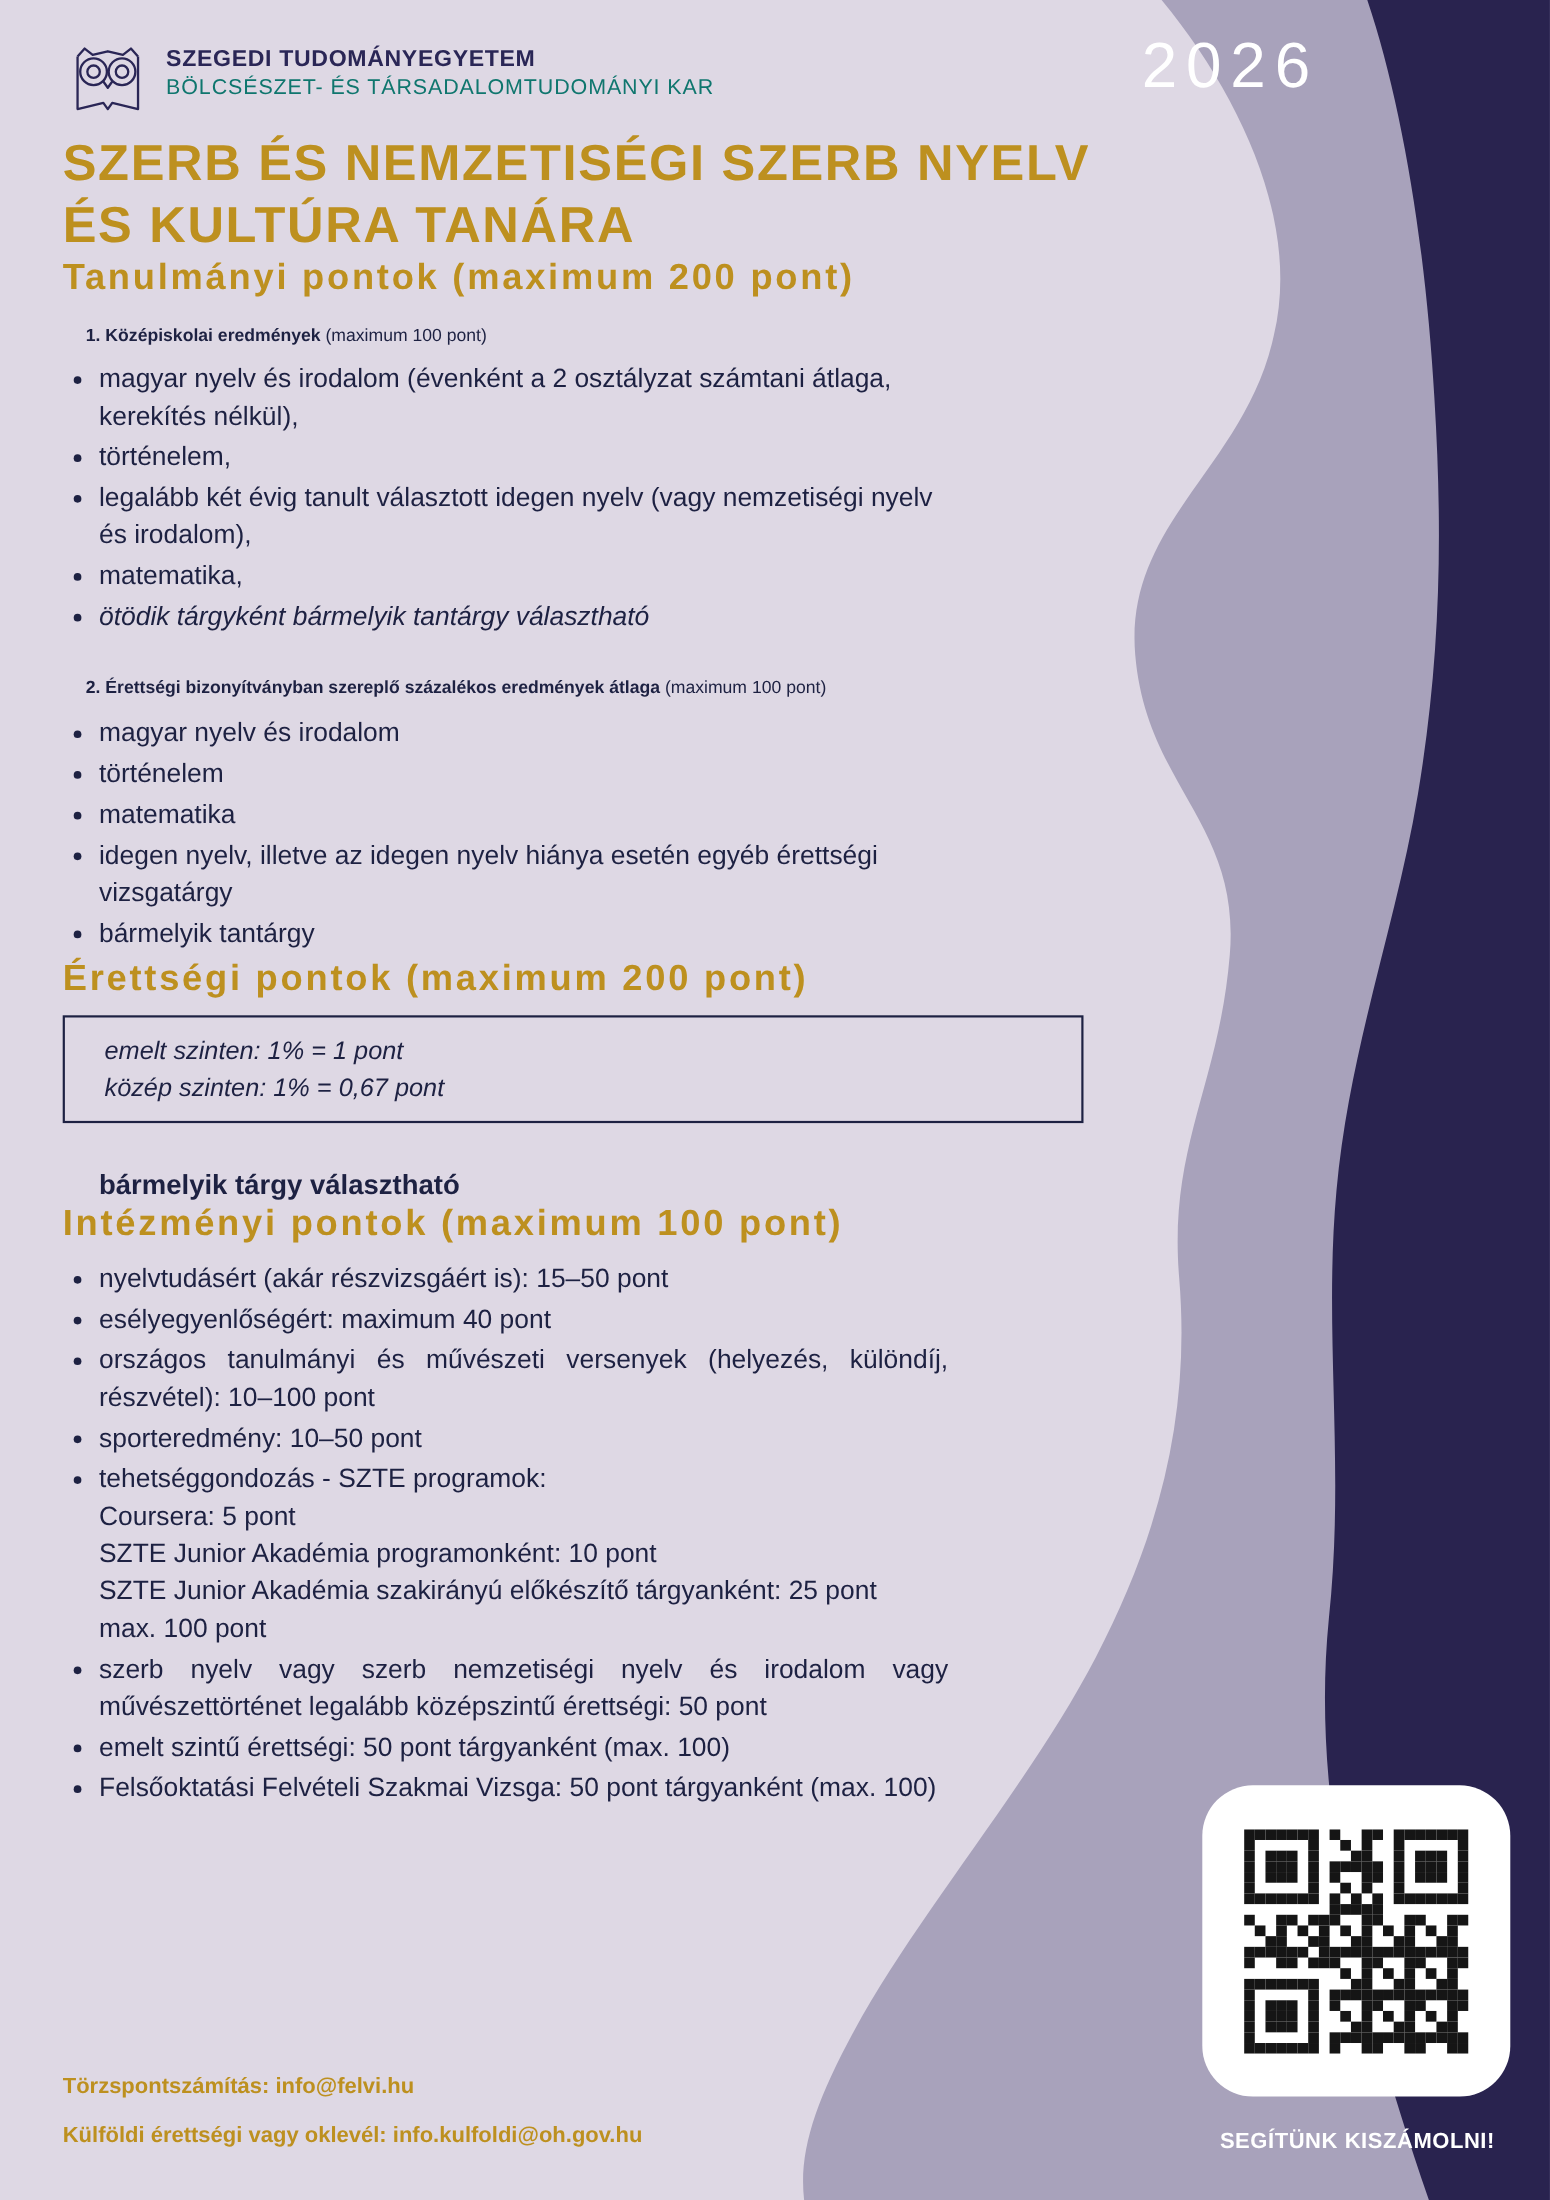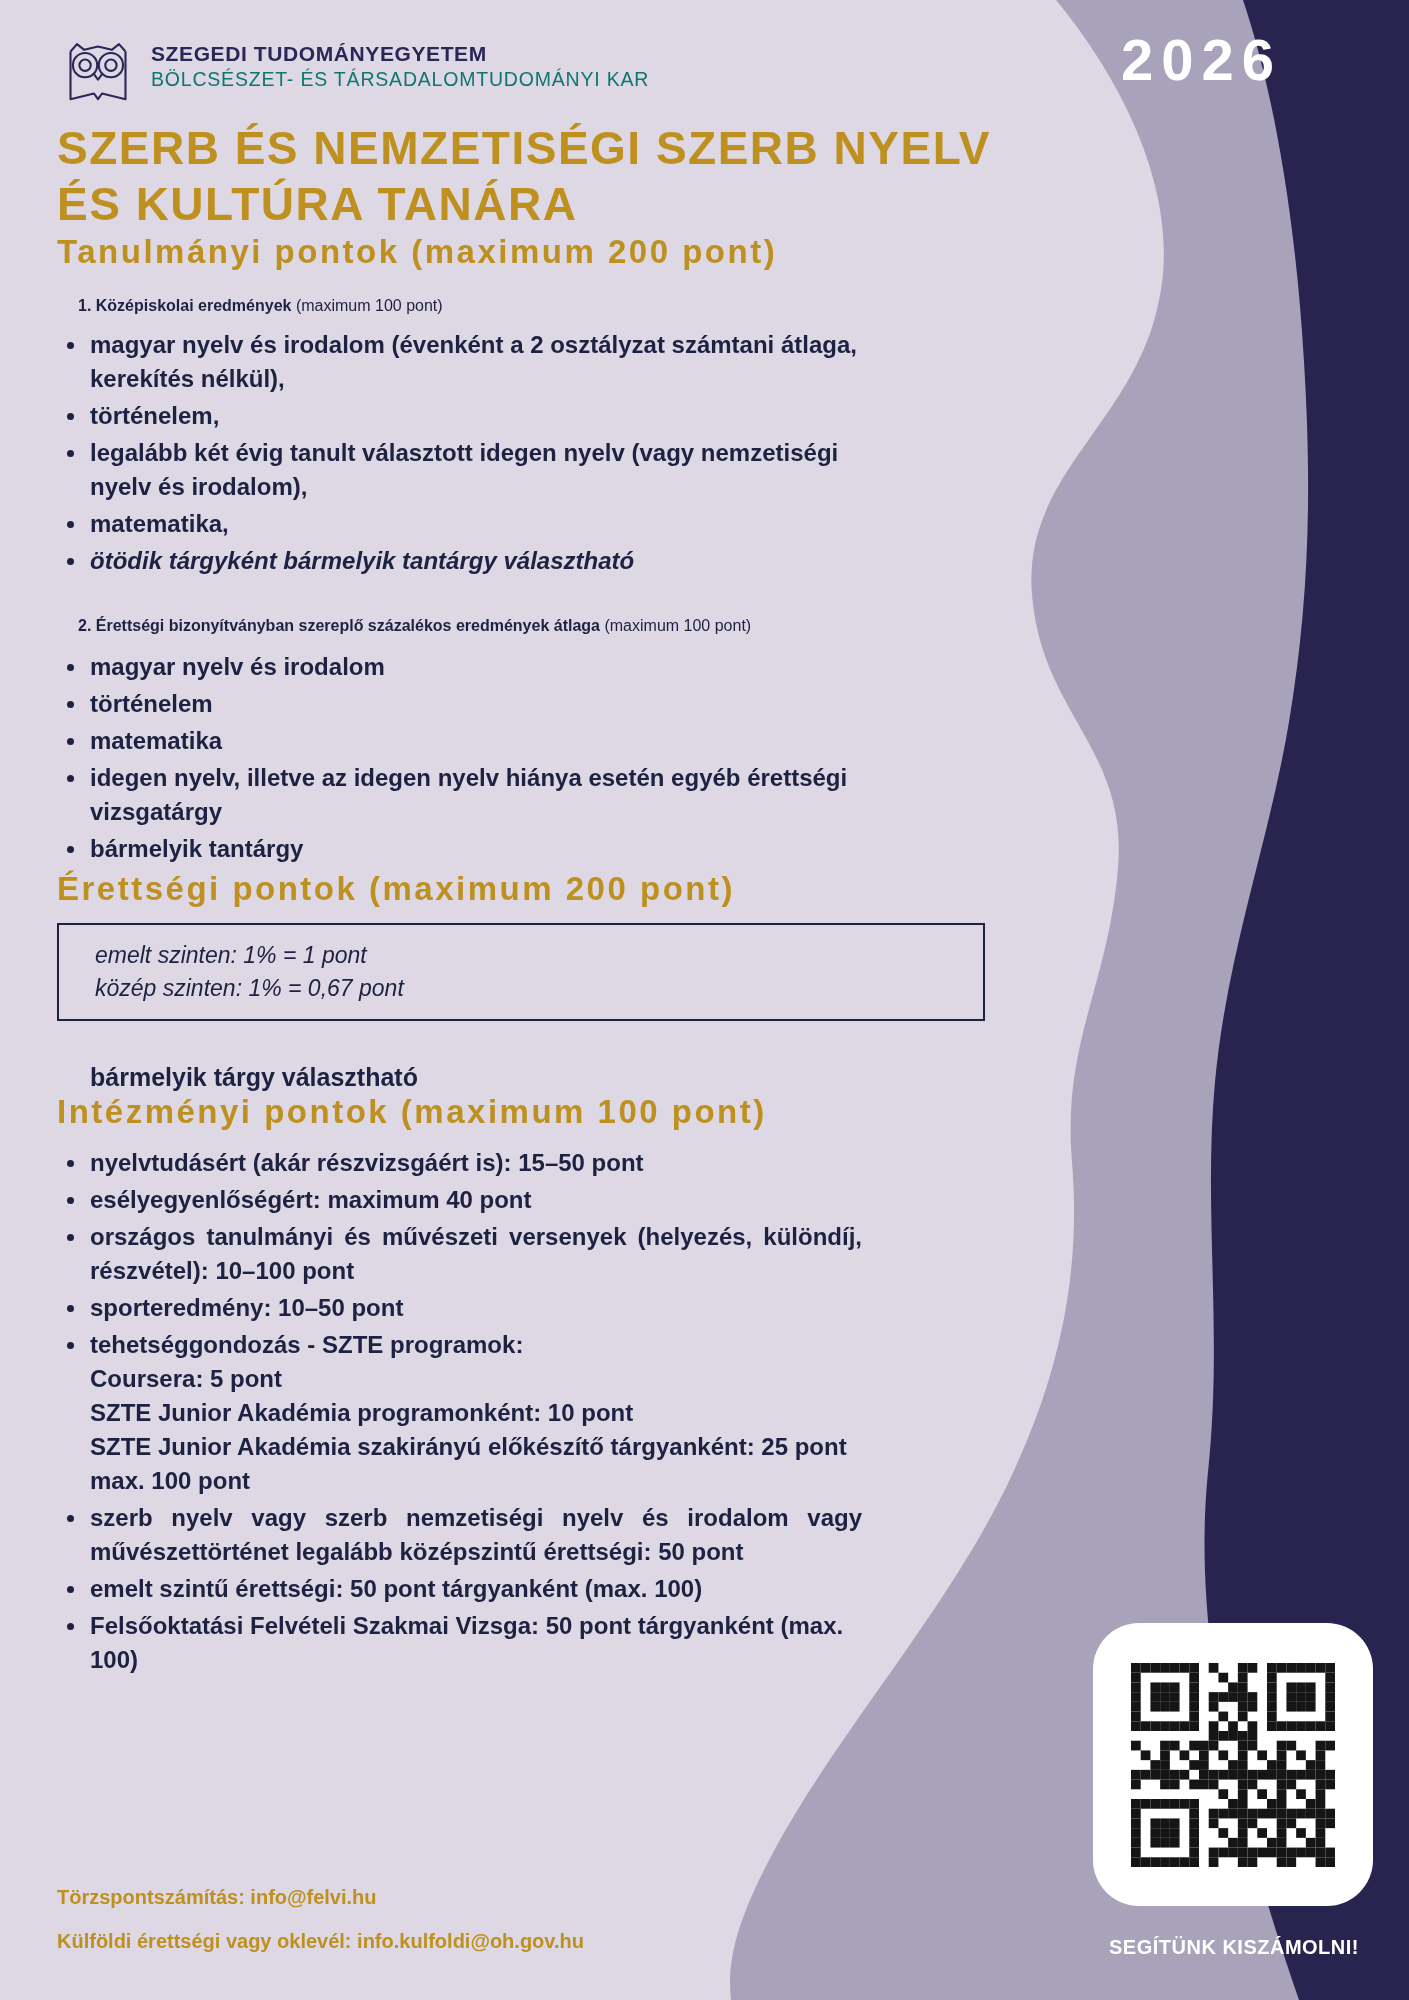--- a/index.html
+++ b/index.html
@@ -12,42 +12,42 @@
   #bg{position:absolute;left:0;top:0;width:1409px;height:2000px;z-index:0;}
   .content{position:absolute;left:57px;top:28px;width:805px;z-index:2;}
 
   
   .logo-row{display:flex;align-items:center;gap:12px;height:76px;}
   .logo-mark{width:82px;height:76px;flex:0 0 auto;}
   .logo-text .uni{font-weight:bold;font-size:21px;letter-spacing:0.6px;color:#2a2656;line-height:26px;}
   .logo-text .fac{font-size:19.5px;letter-spacing:0.8px;color:#0f766e;line-height:24px;}
 
   .year{
-    position:absolute;left:1121px;top:26px;z-index:3;
-    color:#ffffff;font-size:58px;font-weight:bold;letter-spacing:8px;white-space:nowrap;
+    position:absolute;left:1038px;top:26px;z-index:3;
+    color:#ffffff;font-size:58px;font-weight:normal;letter-spacing:8px;white-space:nowrap;
   }
 
   .title{margin-top:16px;color:#bd901f;font-weight:bold;font-size:46px;line-height:56px;letter-spacing:1.5px;}
   .title div{white-space:nowrap;}
 
   h2.gold{
     margin:0;color:#bd901f;font-weight:bold;font-size:33px;line-height:40px;
     letter-spacing:2.5px;white-space:nowrap;
   }
   .h2-tan{margin-top:50px;}
   .h2-ere{margin-top:36px;}
   .h2-int{margin-top:58px;}
 
   .subhead{font-size:16px;line-height:36px;margin-left:21px;}
   .subhead .b{font-weight:bold;}
   .sh1{margin-top:16px;}
   .sh2{margin-top:30px;}
 
   ul.blist{list-style:none;margin:0;padding:0;font-size:24px;line-height:34px;}
-  ul.blist{margin-top:4px;font-weight:bold;}
+  ul.blist{margin-top:4px;}
   ul.blist.second{margin-top:6px;}
   ul.blist.inst{margin-top:14px;}
   ul.blist li{position:relative;padding-left:33px;margin-bottom:3px;}
   ul.blist li::before{
     content:"";position:absolute;left:10px;top:14px;width:7px;height:7px;border-radius:50%;
     background:#1d2142;
   }
   ul.blist li.it{font-style:italic;}
   ul.blist li.just{text-align:justify;}
 

